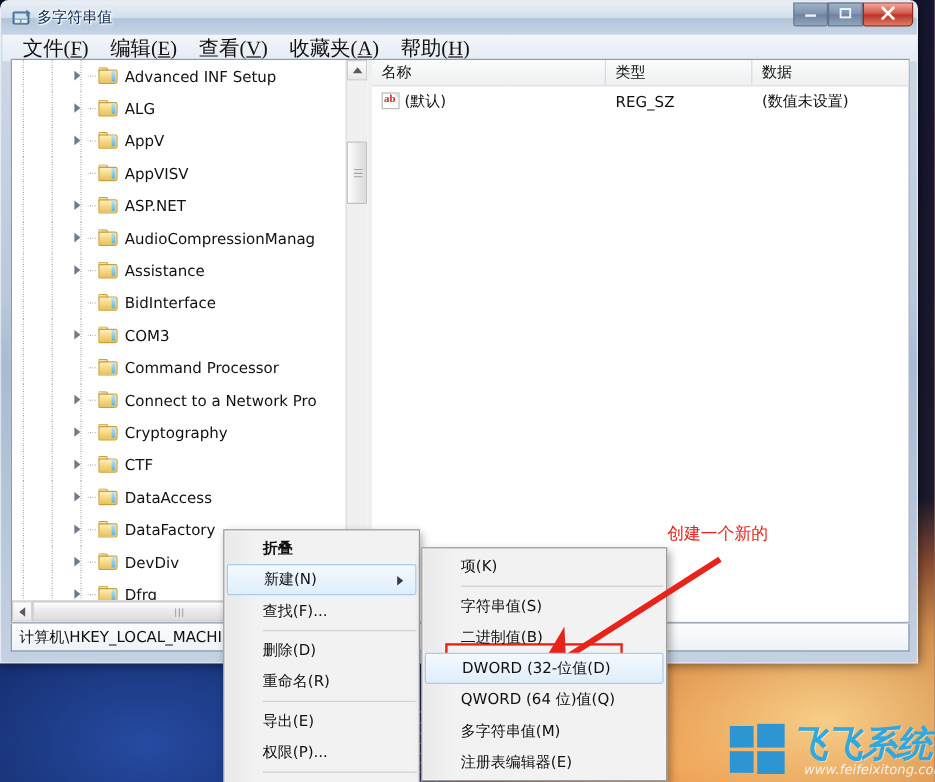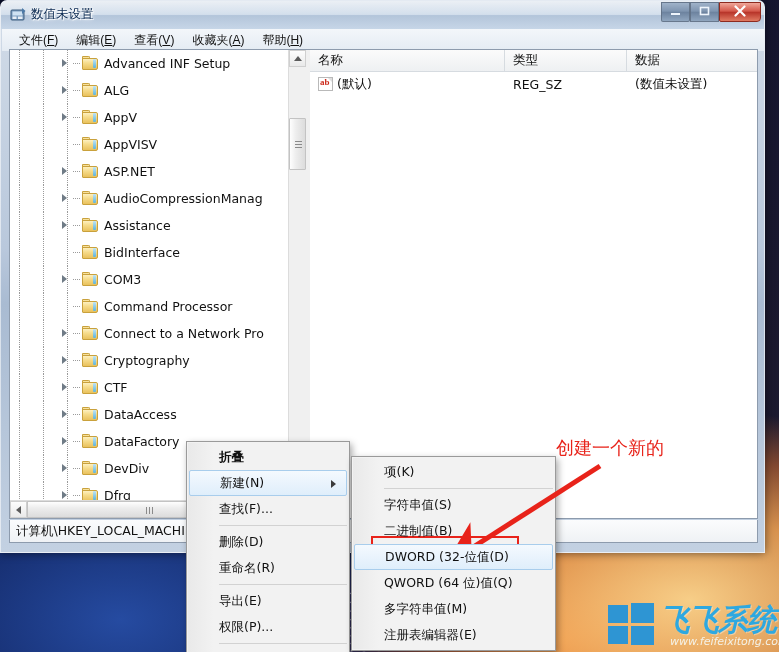--- a/index.html
+++ b/index.html
@@ -57,22 +57,22 @@
   #btn-max{left:689px;background:linear-gradient(180deg,#9fb2c9 0%,#7f95b0 45%,#6d839f 52%,#90a6bf 100%);}
   #btn-close{left:718px;width:42px;border-radius:0 0 4px 2px;background:linear-gradient(180deg,#f0a79a 0%,#d4584a 45%,#b8352a 52%,#e07a62 100%);border-color:#8d2b20;}
   .wb-glyph{display:block;}
   
   #menubar{
     position:absolute;left:1px;top:28px;width:762px;height:22px;
     background:linear-gradient(180deg,#f3f6fa 0%,#e4ebf3 100%);
     display:flex;align-items:center;padding-left:8px;box-sizing:border-box;
   }
   .menu-item{
-    font-size:12px;color:#111;padding:14px 9px;cursor:default;white-space:nowrap;
-    font-family:Liberation Sans, sans-serif;
+    font-size:17px;color:#111;padding:14px 9px;cursor:default;white-space:nowrap;
+    font-family:Liberation Serif, serif;
   }
   .menu-item u{text-decoration:underline;}
   
   #client{
     position:absolute;left:8px;top:48px;width:749px;height:470px;
     background:#fff;border:1px solid #8d9bad;box-sizing:border-box;
   }
   
   #treepane{
     position:absolute;left:0;top:0;width:296px;height:468px;
@@ -203,21 +203,21 @@
   #submenu{
     position:absolute;left:351px;top:456px;width:205px;
     background:#f2f2f2;border:1px solid #9a9a9a;box-sizing:border-box;
     box-shadow:2px 3px 7px rgba(0,0,0,.35);padding:2px 0;
   }
   #sub-strip{position:absolute;left:1px;top:1px;width:26px;bottom:1px;
     background:linear-gradient(90deg,#e9e9e9,#f2f2f2);}
   
   #ann-layer{position:absolute;left:0;top:0;width:779px;height:652px;pointer-events:none;}
   #ann-text{
-    position:absolute;left:556px;top:436px;color:#e8231a;font-size:18px;white-space:nowrap;
+    position:absolute;left:556px;top:436px;color:#e8231a;font-size:14px;white-space:nowrap;
     font-family:"DejaVu Sans","Liberation Sans",sans-serif;
   }
   #ann-box{
     position:absolute;left:371px;top:536px;width:148px;height:25px;
     border:2px solid #e8231a;box-sizing:border-box;
   }
   
   #watermark{position:absolute;left:608px;top:596px;width:171px;height:56px;font-style:italic;}
   #wm-logo{position:absolute;left:0;top:7px;width:46px;height:42px;}
   #wm-cn{position:absolute;left:52px;top:4px;font-size:30px;font-weight:bold;color:#2ea8e0;
@@ -255,21 +255,21 @@
   <div id="titlebar">
     <div id="title-icon">
       <svg width="18" height="18" viewBox="0 0 18 18">
         <rect x="2" y="4" width="13" height="10" rx="1" fill="#7d9ec0" stroke="#3f5f80"></rect>
         <rect x="3.5" y="5.5" width="10" height="4" fill="#cfe2f2"></rect>
         <rect x="3.5" y="10.5" width="4" height="2.5" fill="#e8eef5"></rect>
         <rect x="9" y="10.5" width="4.5" height="2.5" fill="#e8eef5"></rect>
         <path d="M13 2 L16.5 5 L13 8 Z" fill="#4c7aa8"></path>
       </svg>
     </div>
-    <div id="title-text">数值未设置</div>
+    <div id="title-text">多字符串值</div>
 
     <div class="winbtn" id="btn-min">
       <span class="wb-glyph">
         <svg width="11" height="9" viewBox="0 0 11 9">
             <rect x="1" y="6" width="9" height="2" fill="#eef4fb"></rect>
           </svg>
       </span>
     </div>
     <div class="winbtn" id="btn-max">
       <span class="wb-glyph">

